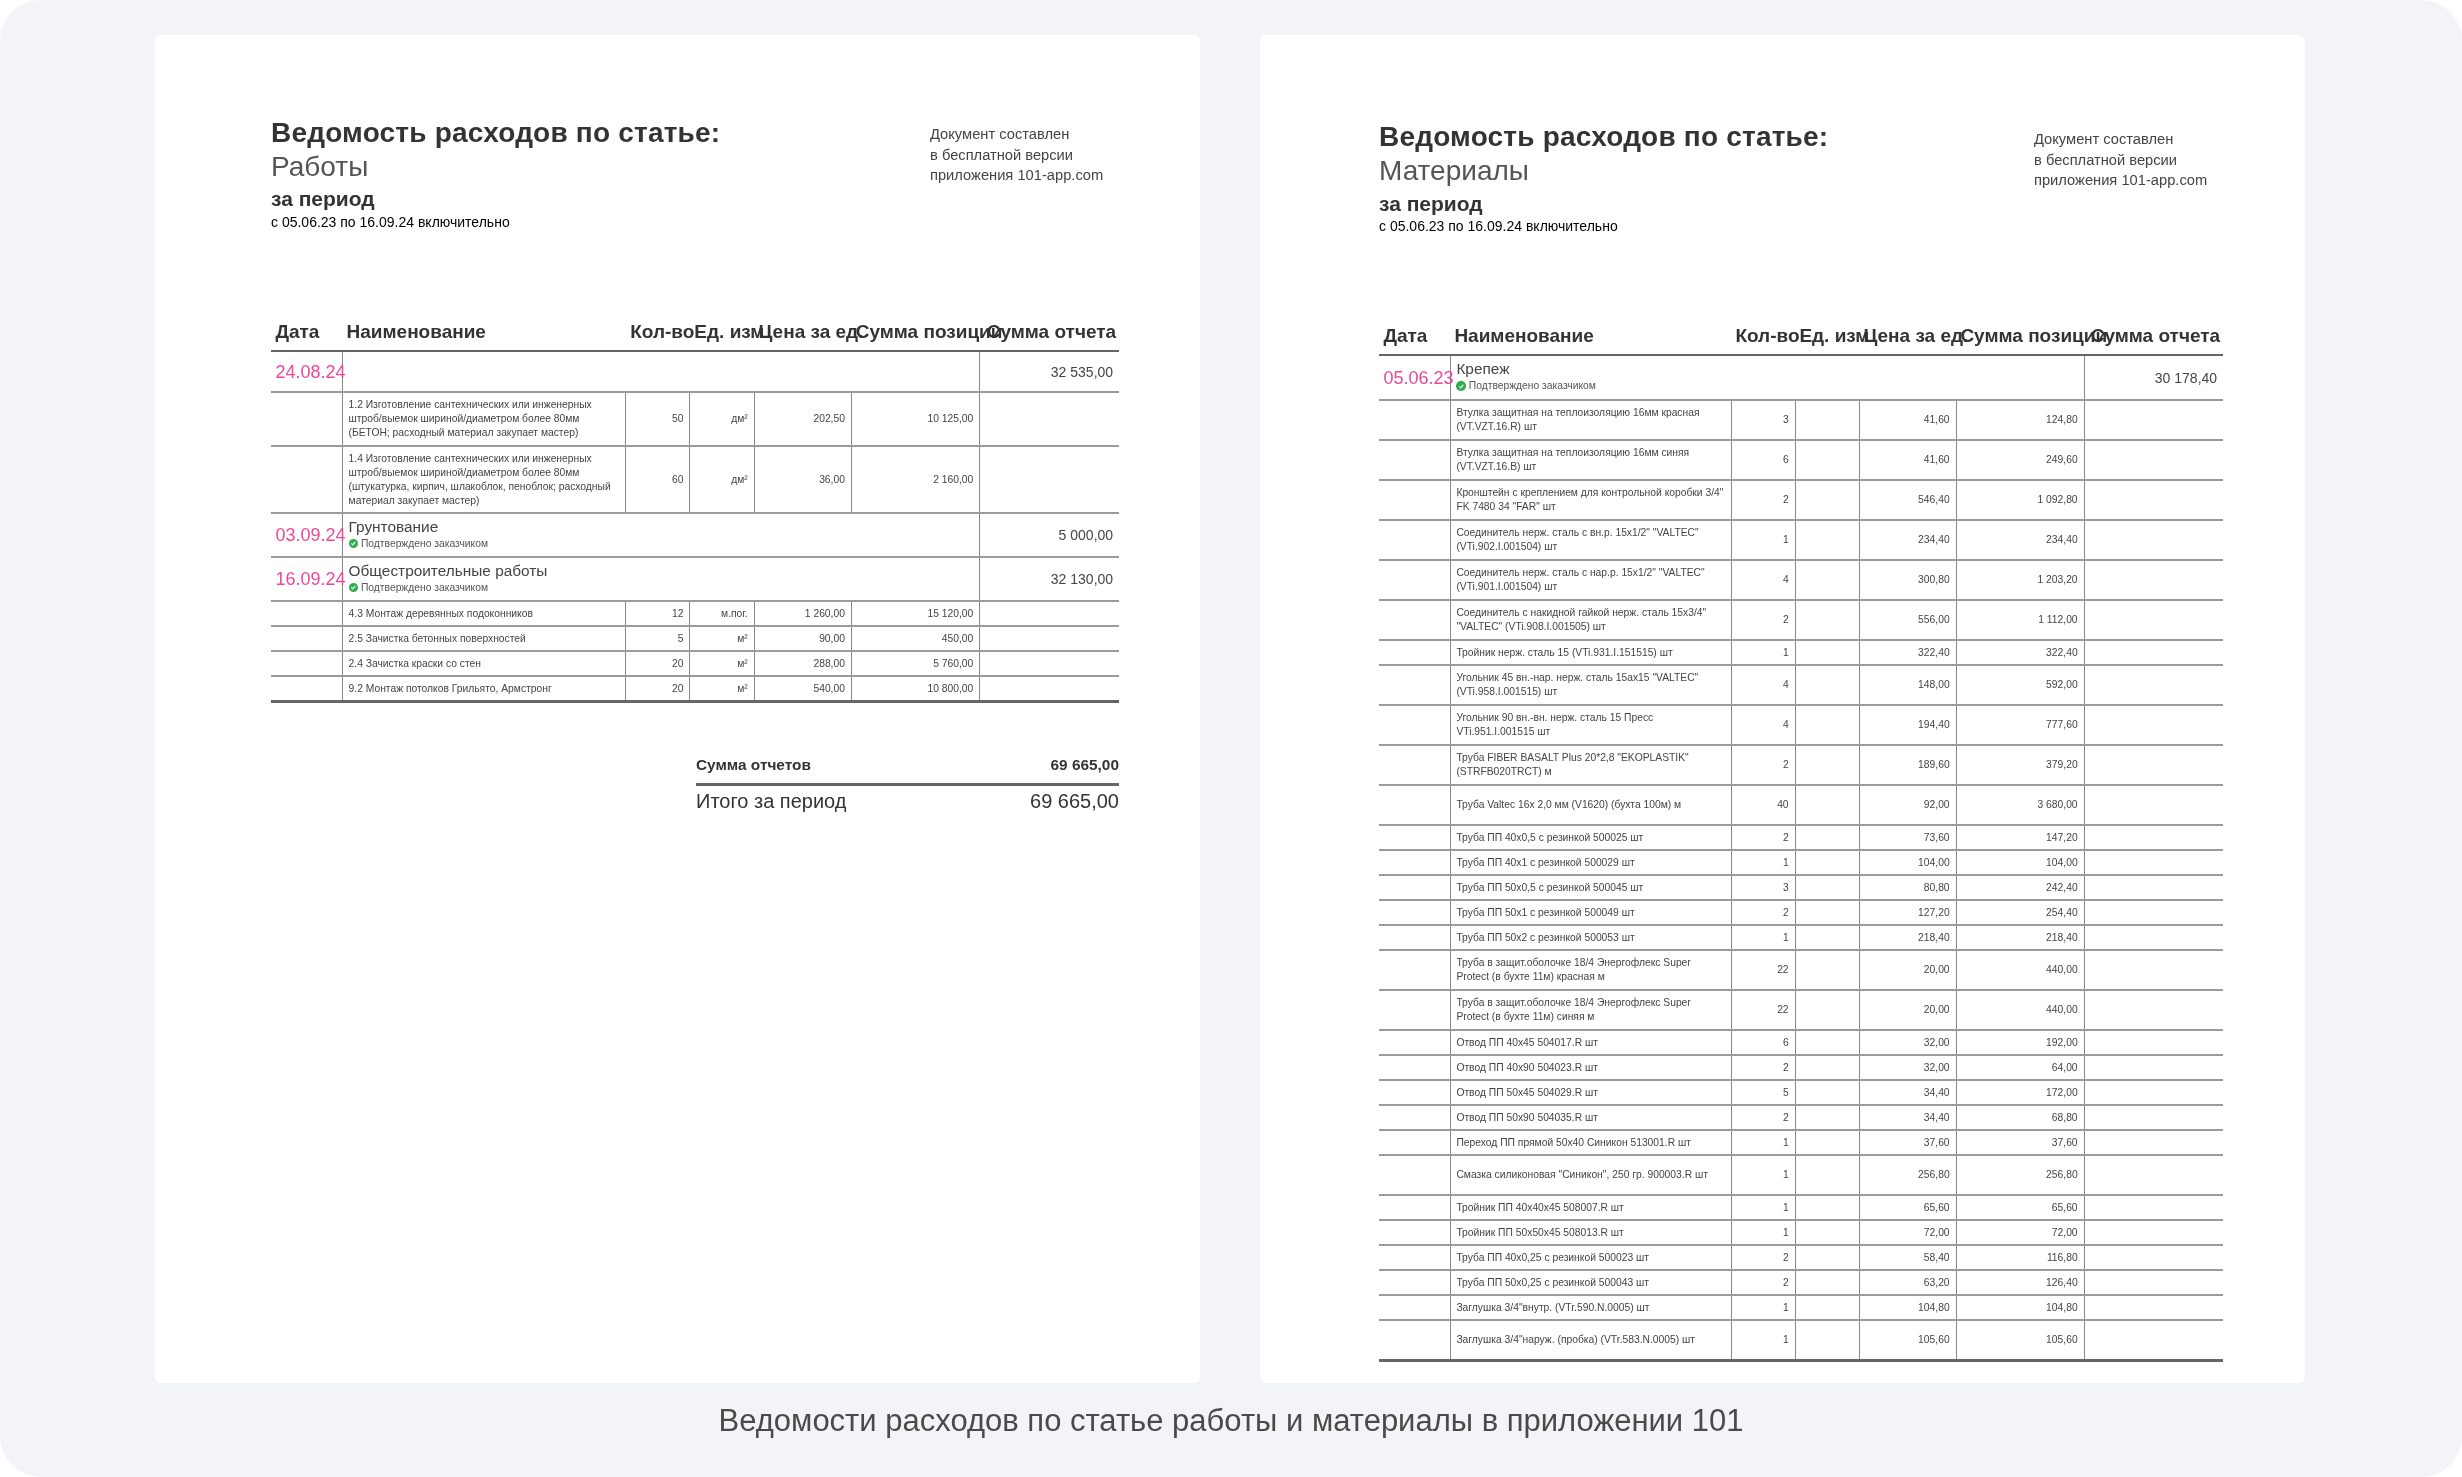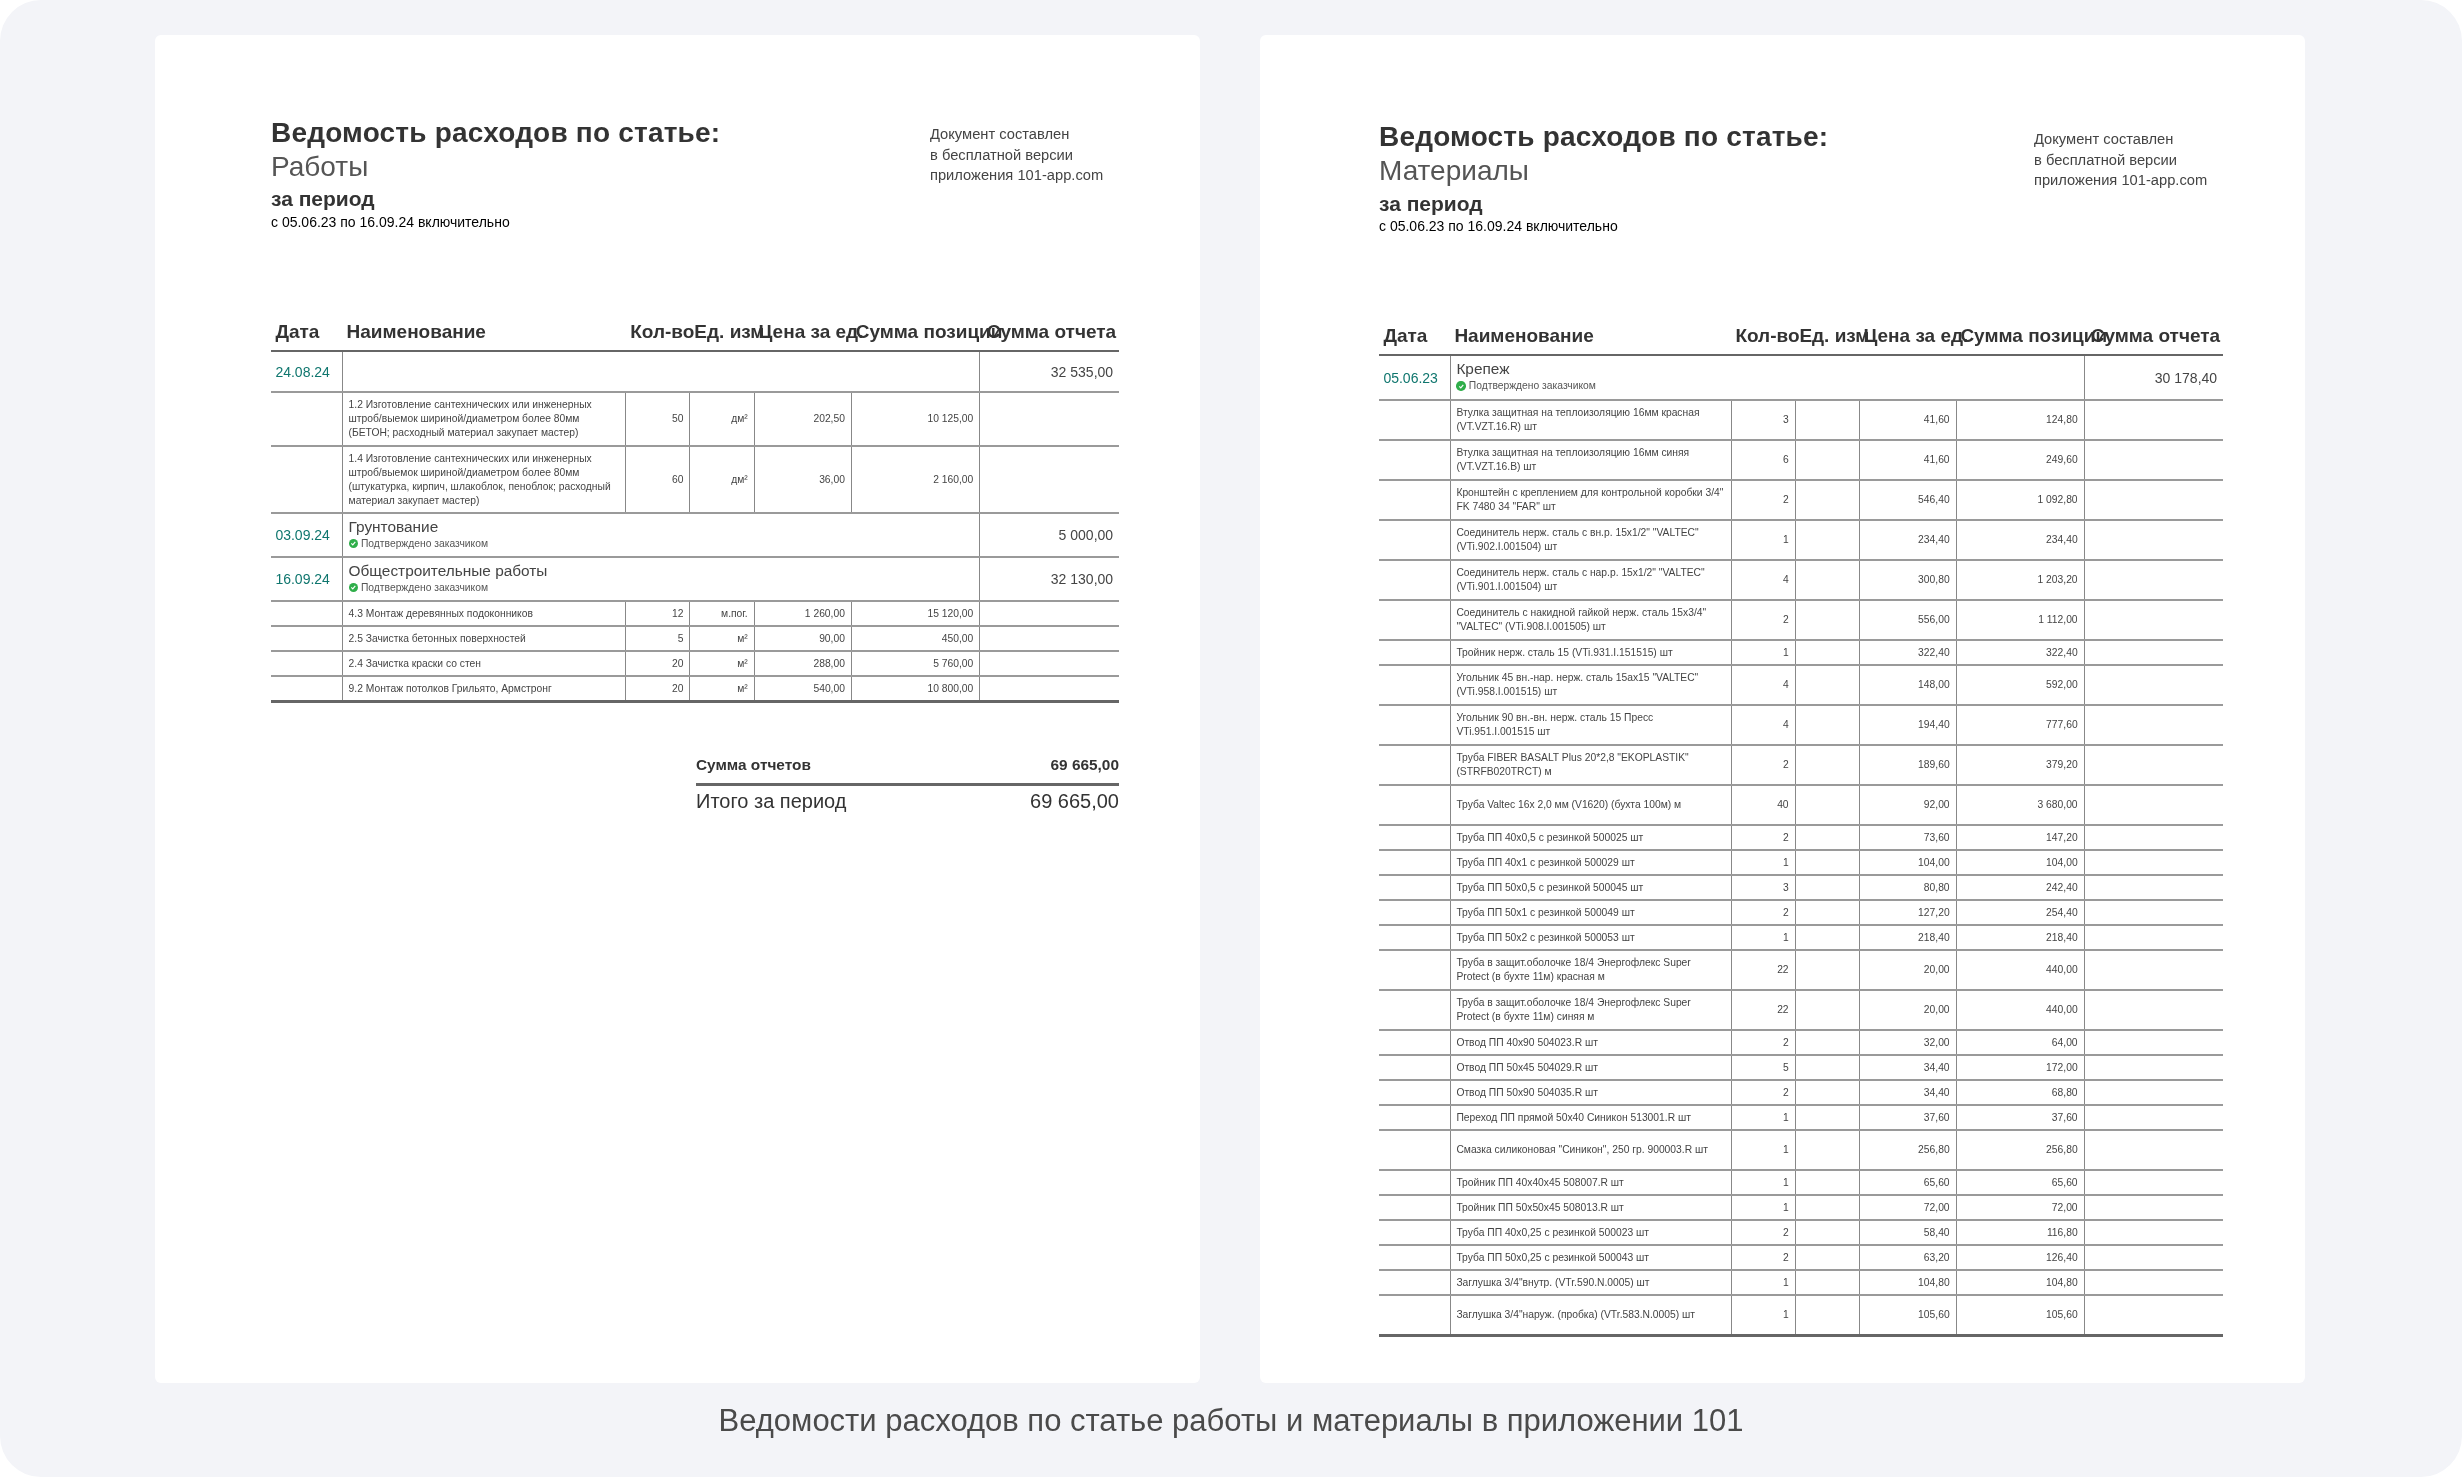--- a/index.html
+++ b/index.html
@@ -15,21 +15,21 @@
   .hdr-period-lbl { position:absolute; font-family:"Liberation Sans", sans-serif; font-weight:bold; font-size:21px; color:#333; }
   .hdr-period { position:absolute; font-family:"Liberation Sans", sans-serif; font-size:14px; color:#000000; }
   .hdr-note { position:absolute; font-family:"Liberation Sans", sans-serif; font-size:14.7px; color:#444; line-height:20.5px; width:191px; }
 
   table.rep { position:absolute; border-collapse:collapse; table-layout:fixed; font-family:"Liberation Sans", sans-serif; color:#444; }
   table.rep th { font-weight:bold; font-size:19px; color:#333; text-align:left; padding:0 2.9px 7.3px 4.4px; border-bottom:2.9px solid #666; white-space:nowrap; height:20.5px; vertical-align:bottom; }
   table.rep th.r { text-align:right; }
   table.rep td { border-bottom:2.2px solid #9a9a9a; font-size:10.3px; padding:4.4px 5.9px; vertical-align:middle; line-height:14px; }
   table.rep td.num { text-align:right; }
   table.rep td.vb { border-left:1.5px solid #888; }
-  table.rep td.date { font-size:14px; color:#0f766e; padding-left:4.4px; }
+  table.rep td.date { font-size:18px; color:#ec4899; padding-left:4.4px; }
   table.rep td.grp-name { font-size:15.4px; color:#444; }
   table.rep td.sum-rep { font-size:14px; text-align:right; color:#444; }
   table.rep tr.last td { border-bottom:3.7px solid #666; }
   .conf { font-size:10.3px; color:#555; display:flex; align-items:center; gap:2.9px; margin-top:2.9px; }
   .dot { width:9.5px; height:9.5px; border-radius:50%; background:#2fae4a; display:inline-flex; align-items:center; justify-content:center; }
   .dot svg { width:6.6px; height:6.6px; }
 
   .sumline { position:absolute; font-family:"Liberation Sans", sans-serif; color:#333; display:flex; justify-content:space-between; }
   .sumline.s1 { font-weight:bold; font-size:15.4px; border-bottom:3.7px solid #666; padding-bottom:8.8px; }
   .sumline.s2 { font-weight:normal; font-size:20px; }
@@ -384,20 +384,29 @@
           <td></td>
           <td class="vb">Труба в защит.оболочке 18/4 Энергофлекс Super Protect (в бухте 11м) синяя м</td>
           <td class="vb num">22</td>
           <td class="vb num"></td>
           <td class="vb num">20,00</td>
           <td class="vb num">440,00</td>
           <td class="vb"></td>
         </tr>
         <tr style="height: 25px;">
           <td></td>
+          <td class="vb">Отвод ПП 40x45 504017.R шт</td>
+          <td class="vb num">6</td>
+          <td class="vb num"></td>
+          <td class="vb num">32,00</td>
+          <td class="vb num">192,00</td>
+          <td class="vb"></td>
+        </tr>
+        <tr style="height: 25px;">
+          <td></td>
           <td class="vb">Отвод ПП 40x90 504023.R шт</td>
           <td class="vb num">2</td>
           <td class="vb num"></td>
           <td class="vb num">32,00</td>
           <td class="vb num">64,00</td>
           <td class="vb"></td>
         </tr>
         <tr style="height: 25px;">
           <td></td>
           <td class="vb">Отвод ПП 50x45 504029.R шт</td>

